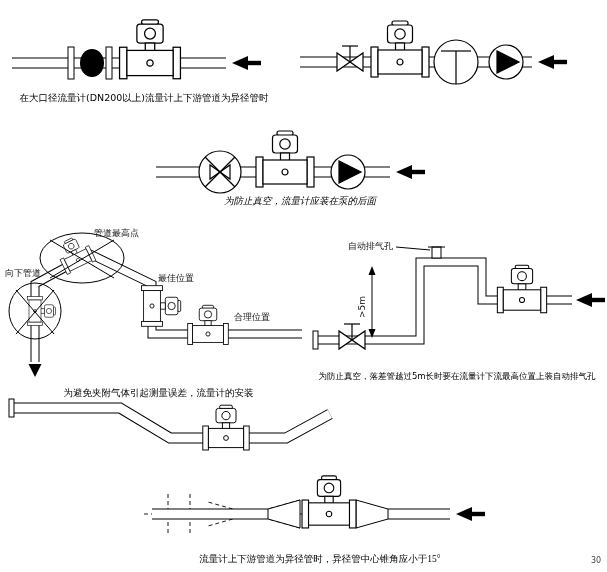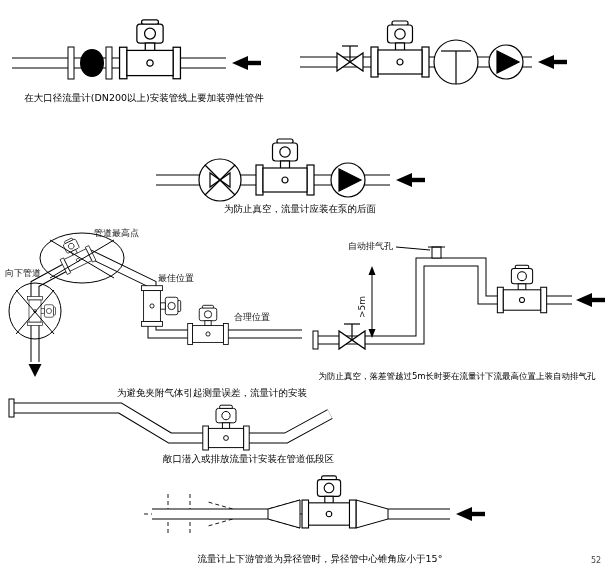--- a/index.html
+++ b/index.html
@@ -2,21 +2,21 @@
 <html><head>
 <meta charset="utf-8">
 <style>
   * { margin:0; padding:0; box-sizing:border-box; }
   html,body { background:#fff; }
   body { font-family:"DejaVu Sans","Liberation Sans",sans-serif; }
   #screen { position:relative; width:607px; height:572px; background:#ffffff; overflow:hidden; }
   .panel { position:absolute; }
   .panel svg { display:block; }
   .caption { font-size:9.5px; line-height:12px; color:#000; text-align:center; margin-top:1px; white-space:nowrap; }
-  .caption.left { text-align:right; padding-left:8px; }
+  .caption.left { text-align:center; padding-left:8px; }
   .caption.small { font-size:8.5px; }
   svg text { font-size:9px; fill:#111; font-family:"DejaVu Sans","Liberation Sans",sans-serif; }
   .pO  { stroke:#000; stroke-width:11; fill:none; }
   .pI  { stroke:#fff; stroke-width:9;  fill:none; }
   .pOs { stroke:#000; stroke-width:9;  fill:none; }
   .pIs { stroke:#fff; stroke-width:7;  fill:none; }
   .thin { stroke:#000; stroke-width:1; fill:none; }
   .dash { stroke:#000; stroke-width:0.9; fill:none; stroke-dasharray:4 3; }
   .blk { fill:#000; stroke:none; }
   #page-num { position:absolute; left:591px; top:556px; font-size:8px; color:#444; }
@@ -71,36 +71,36 @@
   <figure class="panel" style="left:8px; top:3px; width:272px;">
     <svg width="272" height="88">
       <path class="pO" d="M4,60 H218"></path>
         <path class="pI" d="M4,60 H218"></path>
       <rect x="60" y="44" width="6" height="32" fill="#fff" stroke="#000"></rect>
       <ellipse cx="84" cy="60" rx="12" ry="14" class="blk"></ellipse>
       <rect x="98" y="44" width="6" height="32" fill="#fff" stroke="#000"></rect>
       <use href="#flowmeter" transform="translate(142,60) scale(1.05)"></use>
       <use href="#arrowL" transform="translate(224,60)"></use>
     </svg>
-    <figcaption class="caption">在大口径流量计(DN200以上)安装管线上要加装弹性管件</figcaption>
+    <figcaption class="caption">在大口径流量计(DN200以上)流量计上下游管道为异径管时</figcaption>
   </figure>
 
   <figure class="panel" style="left:296px; top:16px; width:308px;">
     <svg width="308" height="74">
       <path class="pO" d="M4,46 H236"></path>
         <path class="pI" d="M4,46 H236"></path>
       <use href="#gatevalve" transform="translate(54,46)"></use>
       <use href="#flowmeter" transform="translate(104,46)"></use>
       <use href="#bfvalve" transform="translate(160,46)"></use>
       <use href="#pump" transform="translate(210,46)"></use>
       <use href="#arrowL" transform="translate(242,46)"></use>
     </svg>
   </figure>
 
-  <figure class="panel" style="left:150px; top:136px; width:300px;">
+  <figure class="panel" style="left:150px; top:128px; width:300px;font-style:italic;">
     <svg width="300" height="66">
       <path class="pO" d="M6,44 H240"></path>
         <path class="pI" d="M6,44 H240"></path>
       <use href="#xvalve" transform="translate(70,44)"></use>
       <use href="#flowmeter" transform="translate(135,44)"></use>
       <use href="#pump" transform="translate(198,44)"></use>
       <use href="#arrowL" transform="translate(246,44)"></use>
     </svg>
     <figcaption class="caption">为防止真空，流量计应装在泵的后面</figcaption>
   </figure>
@@ -152,38 +152,37 @@
     <figcaption class="caption small">为防止真空，落差管越过5m长时要在流量计下流最高位置上装自动排气孔</figcaption>
   </figure>
 
   <figure class="panel" style="left:2px; top:392px; width:332px;">
     <svg width="332" height="60">
       <path class="pO" d="M10,16 L118,16 L168,46 L284,46 L328,22"></path>
       <path class="pI" d="M10,16 L118,16 L168,46 L284,46 L328,22"></path>
       <rect x="7" y="7" width="5" height="18" fill="#fff" stroke="#000"></rect>
       <use href="#flowmeter" transform="translate(224,46) scale(0.8)"></use>
     </svg>
-    <figcaption class="caption left">敞口潜入或排放流量计安装在管道低段区</figcaption>
   </figure>
 
 
-  <figure class="panel" style="left:138px; top:468px; width:364px;">
+  <figure class="panel" style="left:138px; top:468px; width:364px;font-family:Liberation Serif, serif;">
     <svg width="364" height="84">
       <line x1="6" y1="46" x2="164" y2="46" class="dash"></line>
       <line x1="162" y1="32" x2="70" y2="58" class="dash"></line>
       <line x1="162" y1="60" x2="70" y2="34" class="dash"></line>
       <path d="M133,40 A22,22 0 0 1 133,52" class="thin"></path>
       <line x1="30" y1="26" x2="30" y2="66" class="dash"></line>
       <line x1="52" y1="26" x2="52" y2="66" class="dash"></line>
       <path class="pO" d="M14,46 H130"></path>
         <path class="pI" d="M14,46 H130"></path>
       <path class="pO" d="M250,46 H312"></path>
         <path class="pI" d="M250,46 H312"></path>
       <polygon points="130,41 162,32 162,60 130,51" fill="#fff" stroke="#000"></polygon>
       <polygon points="218,32 250,41 250,51 218,60" fill="#fff" stroke="#000"></polygon>
       <use href="#flowmeter" transform="translate(191,46) scale(0.93)"></use>
       <use href="#arrowL" transform="translate(318,46)"></use>
     </svg>
     <figcaption class="caption">流量计上下游管道为异径管时，异径管中心锥角应小于15°</figcaption>
   </figure>
 
-  <div id="page-num">52</div>
+  <div id="page-num">30</div>
 </div>
 
 </body></html>

